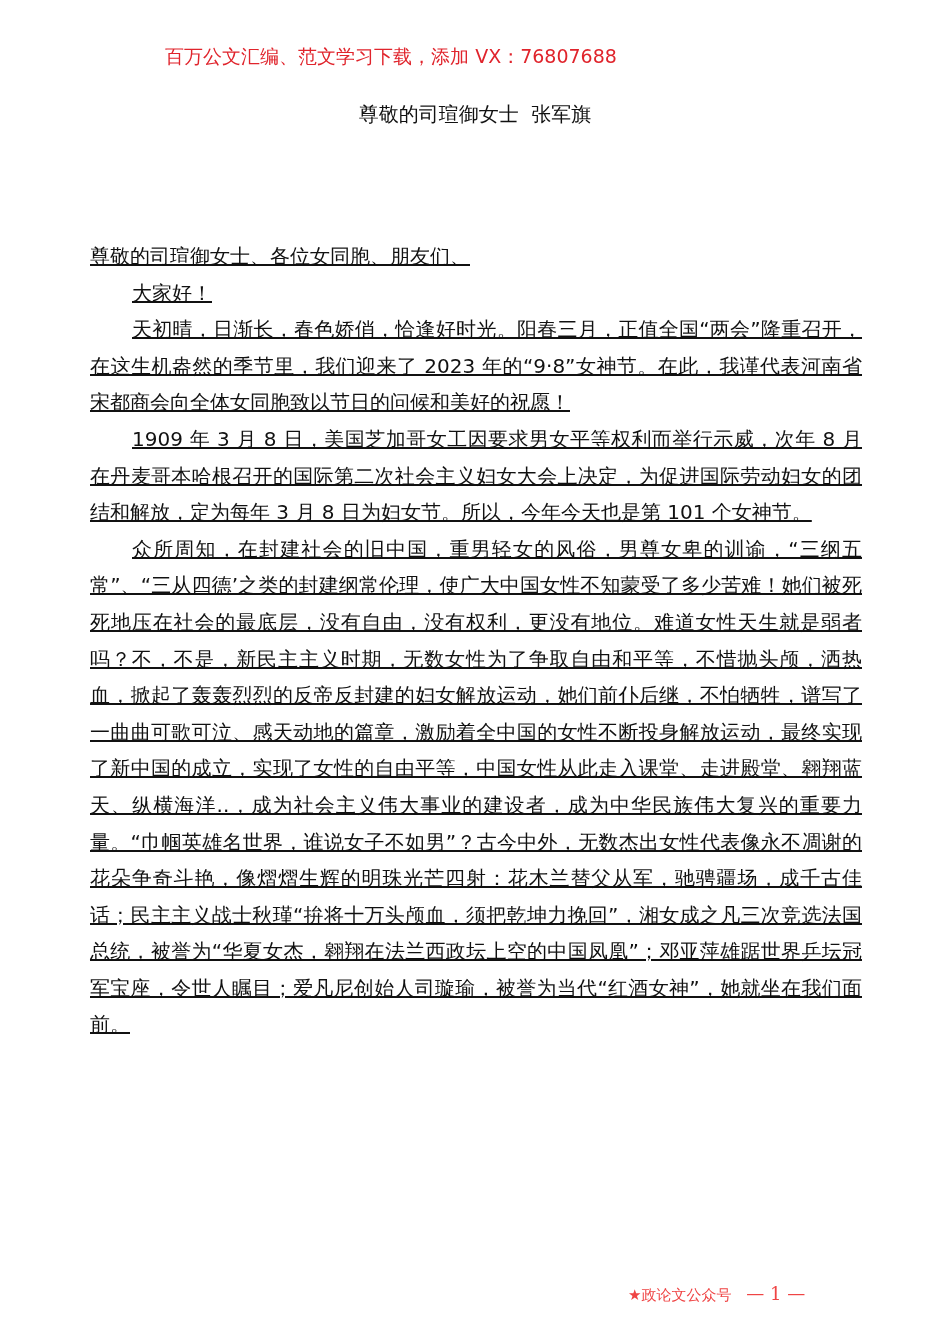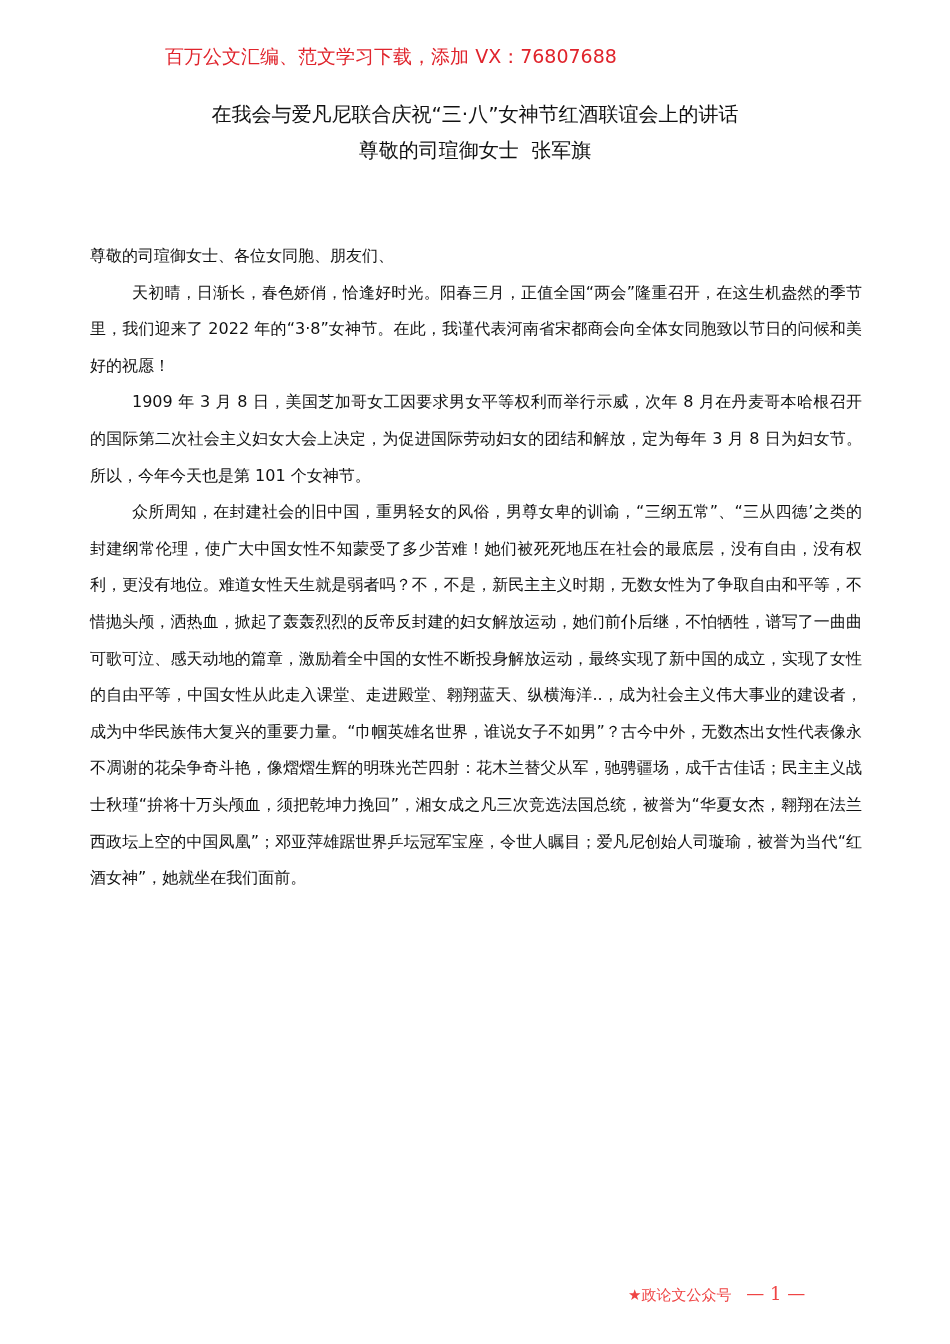--- a/index.html
+++ b/index.html
@@ -33,23 +33,24 @@
       text-align: center;
       font-size: 20px;
       line-height: 36px;
     }
     .title-block div { white-space: nowrap; }
     .body-text {
       position: absolute;
       top: 238px;
       left: 90px;
       width: 772px;
-      font-size: 16px;
+      font-size: 20px;
       line-height: 36.6px;
       text-align: justify;
+      text-decoration: underline;
     }
     .body-text p {
       margin: 0;
       padding: 0;
     }
     .body-text p.indent { text-indent: 42px; }
     .footer {
       position: absolute;
       top: 1283px;
       left: 628px;
@@ -60,27 +61,27 @@
     }
     .footer .label { font-family: "DejaVu Sans", "Liberation Sans", sans-serif; }
     .footer .page { margin-left: 10px; font-size: 18px; }
   </style>
 </head>
 <body>
 
 <div class="watermark">百万公文汇编、范文学习下载，添加 VX：76807688</div>
 
 <div class="title-block">
-  <div>在我会与爱凡尼联合庆祝“三·八”女神节红酒联谊会上的讲话</div>
   <div style="white-space: pre;">尊敬的司瑄御女士  张军旗</div>
 </div>
 
 <div class="body-text">
   <p>尊敬的司瑄御女士、各位女同胞、朋友们、</p>
-  <p class="indent">天初晴，日渐长，春色娇俏，恰逢好时光。阳春三月，正值全国“两会”隆重召开，在这生机盎然的季节里，我们迎来了 2022 年的“3·8”女神节。在此，我谨代表河南省宋都商会向全体女同胞致以节日的问候和美好的祝愿！</p>
+  <p class="indent">大家好！</p>
+  <p class="indent">天初晴，日渐长，春色娇俏，恰逢好时光。阳春三月，正值全国“两会”隆重召开，在这生机盎然的季节里，我们迎来了 2023 年的“9·8”女神节。在此，我谨代表河南省宋都商会向全体女同胞致以节日的问候和美好的祝愿！</p>
   <p class="indent">1909 年 3 月 8 日，美国芝加哥女工因要求男女平等权利而举行示威，次年 8 月在丹麦哥本哈根召开的国际第二次社会主义妇女大会上决定，为促进国际劳动妇女的团结和解放，定为每年 3 月 8 日为妇女节。所以，今年今天也是第 101 个女神节。</p>
   <p class="indent">众所周知，在封建社会的旧中国，重男轻女的风俗，男尊女卑的训谕，“三纲五常”、“三从四德’之类的封建纲常伦理，使广大中国女性不知蒙受了多少苦难！她们被死死地压在社会的最底层，没有自由，没有权利，更没有地位。难道女性天生就是弱者吗？不，不是，新民主主义时期，无数女性为了争取自由和平等，不惜抛头颅，洒热血，掀起了轰轰烈烈的反帝反封建的妇女解放运动，她们前仆后继，不怕牺牲，谱写了一曲曲可歌可泣、感天动地的篇章，激励着全中国的女性不断投身解放运动，最终实现了新中国的成立，实现了女性的自由平等，中国女性从此走入课堂、走进殿堂、翱翔蓝天、纵横海洋..，成为社会主义伟大事业的建设者，成为中华民族伟大复兴的重要力量。“巾帼英雄名世界，谁说女子不如男”？古今中外，无数杰出女性代表像永不凋谢的花朵争奇斗艳，像熠熠生辉的明珠光芒四射：花木兰替父从军，驰骋疆场，成千古佳话；民主主义战士秋瑾“拚将十万头颅血，须把乾坤力挽回”，湘女成之凡三次竞选法国总统，被誉为“华夏女杰，翱翔在法兰西政坛上空的中国凤凰”；邓亚萍雄踞世界乒坛冠军宝座，令世人瞩目；爱凡尼创始人司璇瑜，被誉为当代“红酒女神”，她就坐在我们面前。</p>
 </div>
 
 <div class="footer">
   <span class="label">★政论文公众号</span>
   <span class="page">— 1 —</span>
 </div>
 
 </body></html>

